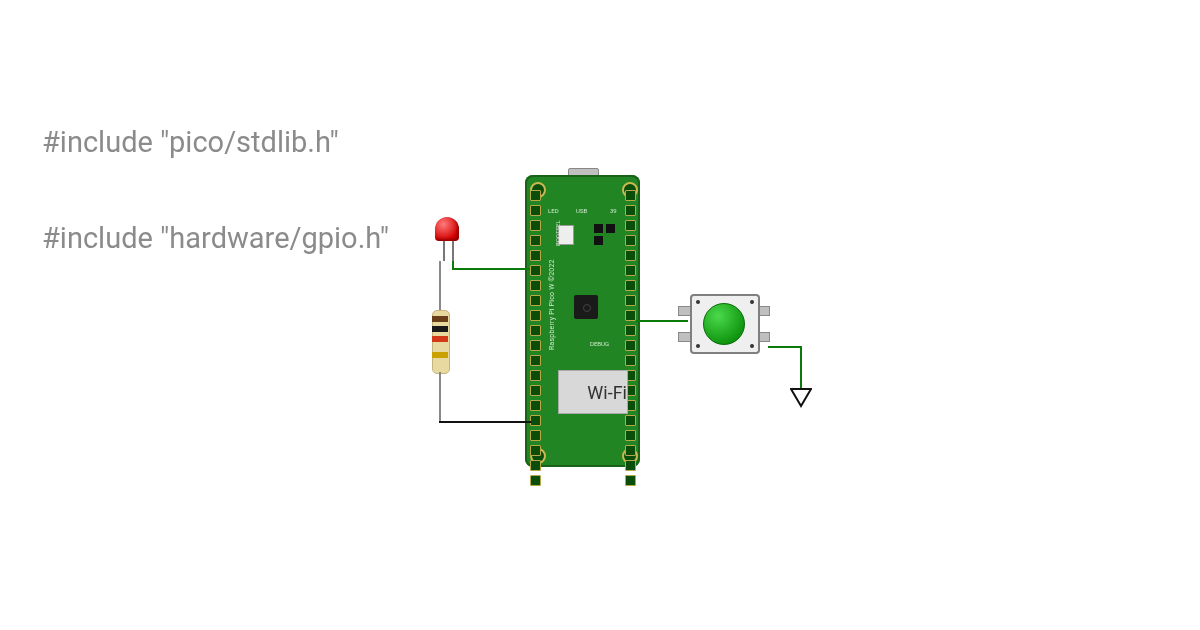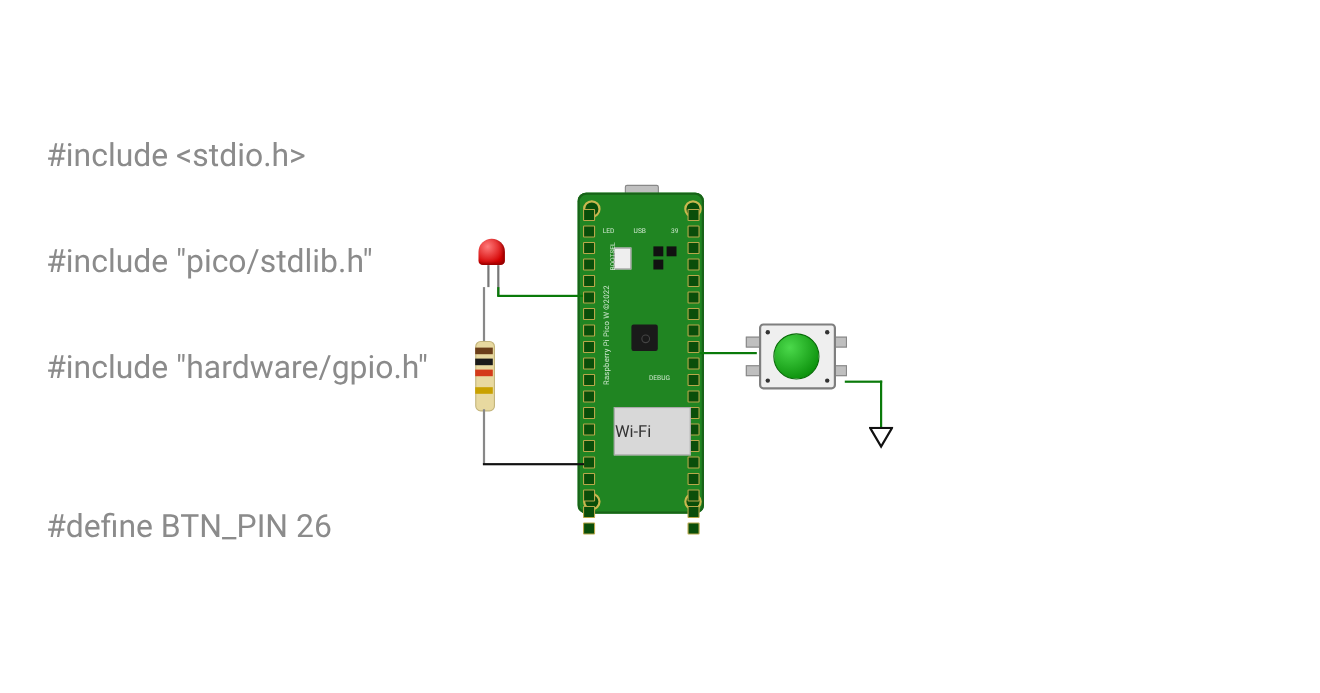--- a/index.html
+++ b/index.html
@@ -10,21 +10,21 @@
   .usb{position:absolute;left:568px;top:168px;width:29px;height:18px;background:#c0c0c0;border:1px solid #888;border-radius:2px}
   .pinrow{position:absolute;width:10px;display:flex;flex-direction:column;gap:4px}
   .pinrow.left{left:530px;top:190px}
   .pinrow.right{left:625px;top:190px}
   .pinhole{width:9px;height:9px;background:#0a4e0a;border:1px solid #b8a84a;border-radius:1px}
   .mounthole{position:absolute;width:12px;height:12px;border:2px solid #c9b84f;border-radius:50%;background:#0a4e0a}
   .chip1{position:absolute;left:574px;top:295px;width:24px;height:24px;background:#1a1a1a;border-radius:2px}
   .chip-dot{position:absolute;left:583px;top:304px;width:6px;height:6px;border:1px solid #444;border-radius:50%}
   .smallchip{position:absolute;width:9px;height:9px;background:#111}
   .bootsel{position:absolute;left:558px;top:225px;width:14px;height:18px;background:#eee;border:1px solid #999}
-  .wifi{position:absolute;left:558px;top:370px;width:68px;height:42px;background:#d8d8d8;border:1px solid #aaa;display:flex;align-items:center;justify-content:flex-start;font-size:15px;color:#333}
+  .wifi{position:absolute;left:558px;top:370px;width:68px;height:42px;background:#d8d8d8;border:1px solid #aaa;display:flex;align-items:center;justify-content:flex-end;font-size:18px;color:#333}
   .sidetext{position:absolute;left:548px;top:350px;transform:rotate(-90deg);transform-origin:left top;font-size:7px;color:#cfe8cf;letter-spacing:.2px}
   .labelsm{position:absolute;font-size:6px;color:#cfe8cf}
   .led-body{position:absolute;left:435px;top:217px;width:24px;height:24px;background:radial-gradient(circle at 35% 30%,#ff7b7b,#d40000 70%);border-radius:12px 12px 4px 4px;box-shadow:inset -2px -2px 3px rgba(0,0,0,.3)}
   .led-leg{position:absolute;width:2px;background:#777}
   .resistor{position:absolute;left:432px;top:310px;width:16px;height:62px;background:#e8d9a0;border-radius:5px;border:1px solid #c4b57c}
   .band{position:absolute;left:0;right:0;height:6px}
   .res-lead{position:absolute;width:2px;background:#888}
   .wire{position:absolute;background:#0a7a0a;height:2px}
   .wirev{position:absolute;background:#0a7a0a;width:2px}
   .wireblk{position:absolute;background:#111;height:2px}
@@ -34,25 +34,23 @@
   .btn-pin{position:absolute;width:12px;height:8px;background:#bfbfbf;border:1px solid #888}
   .gnd{position:absolute;left:790px;top:388px}
   .gnd svg{display:block}
 </style>
 </head>
 <body>
 
 <div class="canvas">
 
   <div class="code">
-<div>#include &lt;stdio.h&gt;</div>
 <div>#include "pico/stdlib.h"</div>
 <div>#include "hardware/gpio.h"</div>
 <div></div>
-<div>#define BTN_PIN 26</div>
 <div></div>
 
 <div></div>
 
 
 
   </div>
 
   <div class="usb"></div>
 

